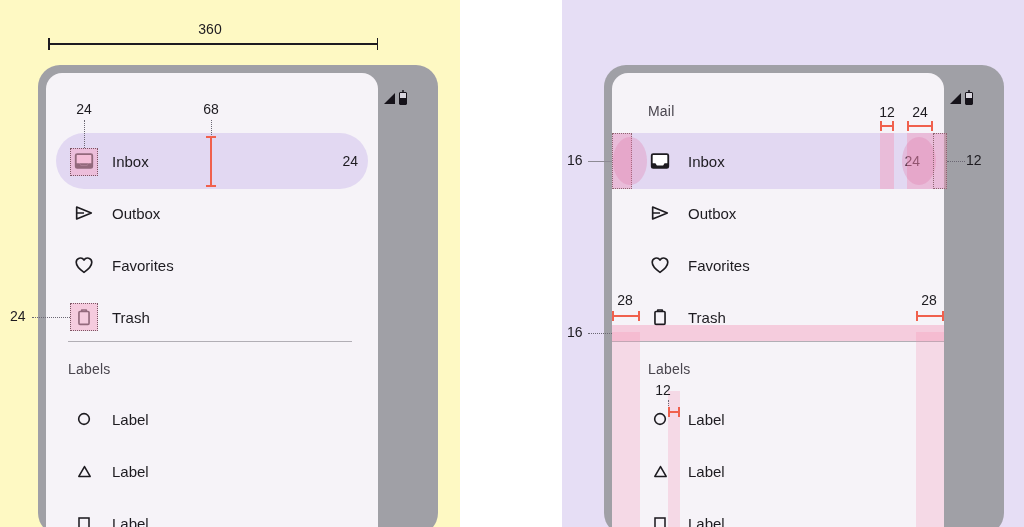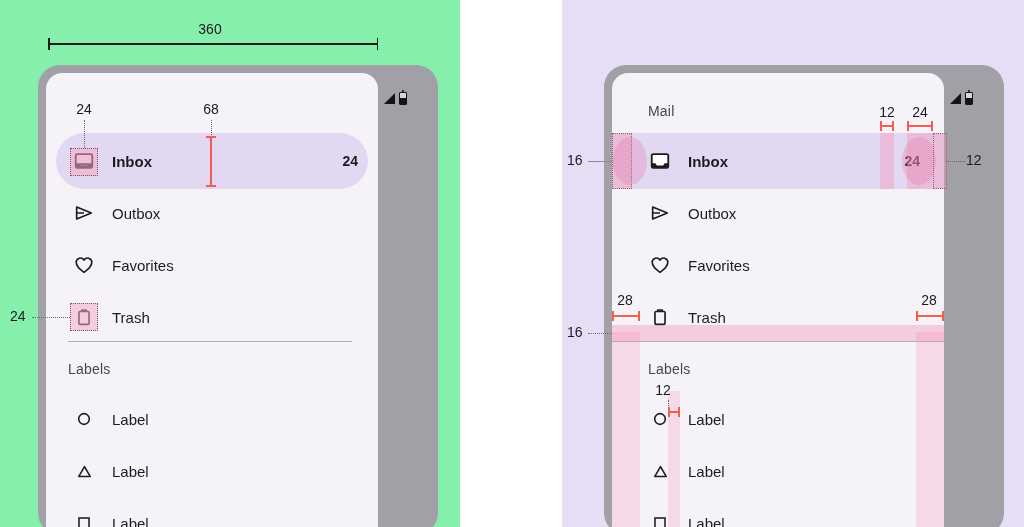--- a/index.html
+++ b/index.html
@@ -6,21 +6,21 @@
   html, body {
     width: 1024px; height: 527px;
     font-family: "Liberation Sans", sans-serif;
     background: #ffffff;
     overflow: hidden;
   }
   .stage { position: relative; width: 1024px; height: 527px; }
 
   
   .panel { position: absolute; top: 0; height: 527px; overflow: hidden; }
-  .panel.left  { left: 0;    width: 460px; background: #86efac; }
+  .panel.left  { left: 0;    width: 460px; background: #fef9c3; }
   .panel.right { left: 562px; width: 498px; background: #e6def5; }
 
   
   .device {
     position: absolute;
     background: #a0a0a6;
     border-radius: 22px;
   }
   .screen {
     position: absolute;
@@ -52,21 +52,21 @@
     width: 24px; height: 24px; flex: 0 0 24px;
     display: flex; align-items: center; justify-content: center;
     color: #1d1b20;
   }
   .nav-item .txt {
     font-size: 15px; color: #1d1b20; white-space: nowrap;
   }
   .nav-item .badge {
     margin-left: auto; font-size: 14px; color: #1d1b20;
   }
-  .nav-item.active .txt, .nav-item.active .badge { font-weight: bold; }
+  .nav-item.active .txt, .nav-item.active .badge { font-weight: normal; }
   .pill {
     position: absolute; height: 56px; border-radius: 28px;
     background: #e2d8f2;
   }
   .pill.square { border-radius: 0; }
   .divider { position: absolute; height: 1px; background: #79747e; opacity: .55; }
 
   
   .anno-txt {
     position: absolute; font-size: 14px; color: #1d1b20;

